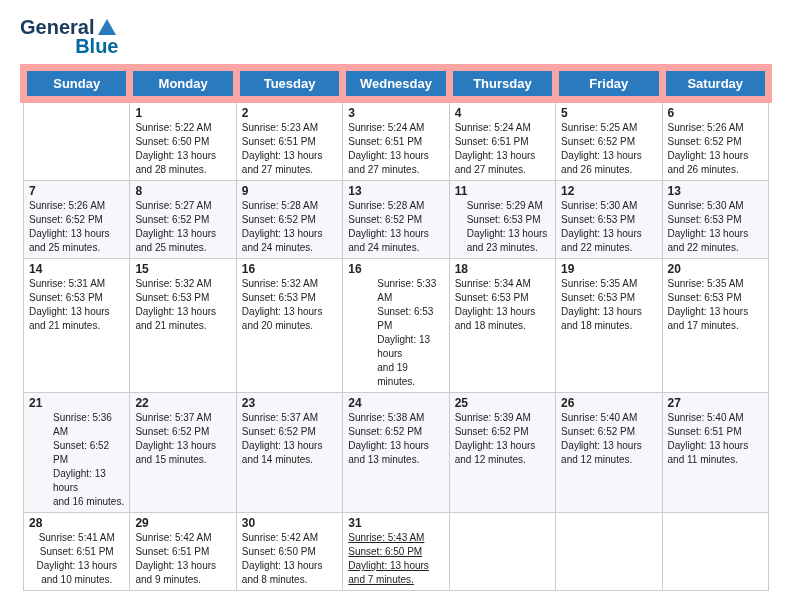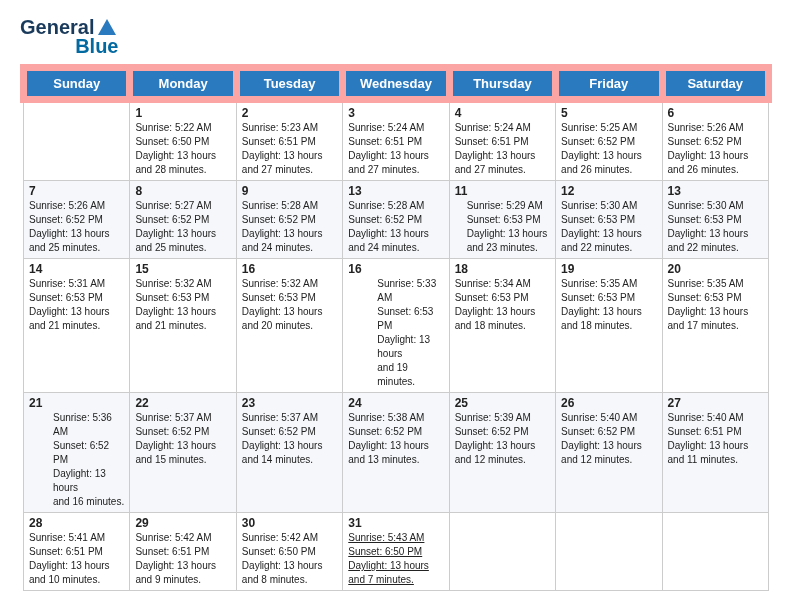--- a/index.html
+++ b/index.html
@@ -305,21 +305,21 @@
             <span class="day-number">27</span>
             <div class="day-info" style="white-space: pre-line;">Sunrise: 5:40 AM
 Sunset: 6:51 PM
 Daylight: 13 hours
 and 11 minutes.</div>
           </td>
         </tr>
         <tr>
           <td>
             <span class="day-number">28</span>
-            <div class="day-info" style="white-space: pre-line;">Sunrise: 5:41 AM
+            <div class="day-info" style="white-space: pre-line; text-align: center;">Sunrise: 5:41 AM
 Sunset: 6:51 PM
 Daylight: 13 hours
 and 10 minutes.</div>
           </td>
           <td>
             <span class="day-number">29</span>
             <div class="day-info" style="white-space: pre-line;">Sunrise: 5:42 AM
 Sunset: 6:51 PM
 Daylight: 13 hours
 and 9 minutes.</div>

